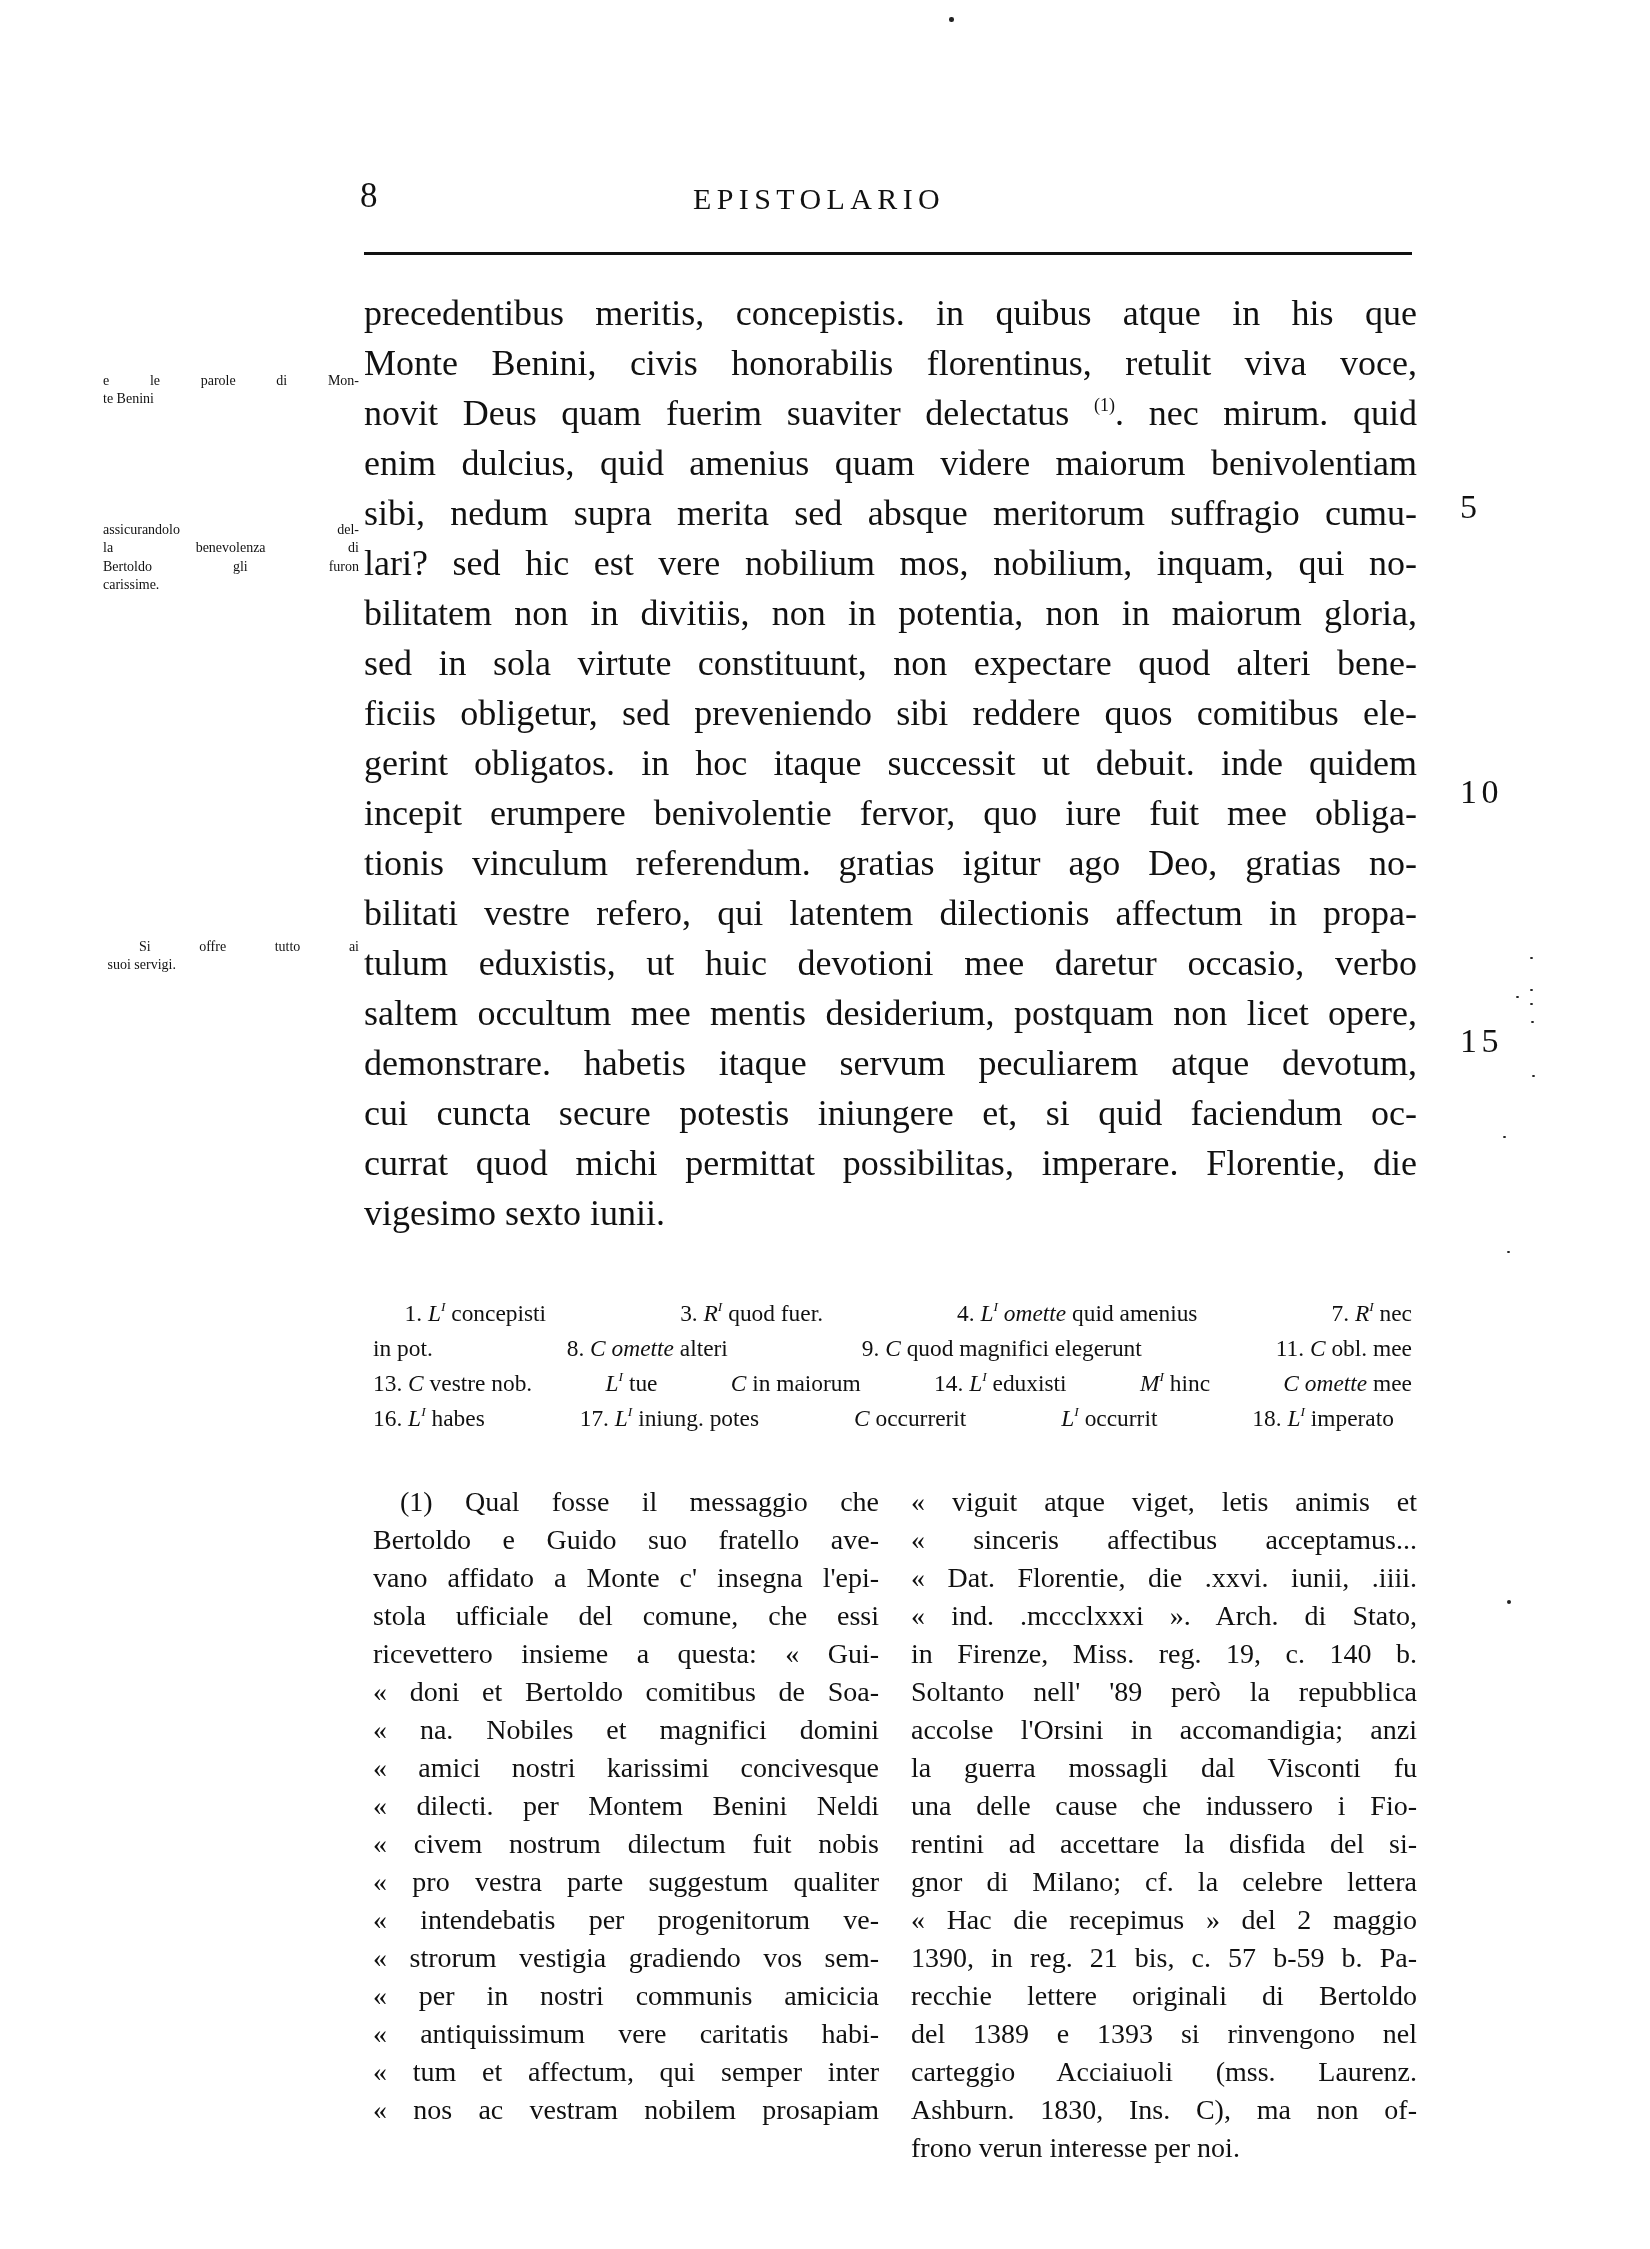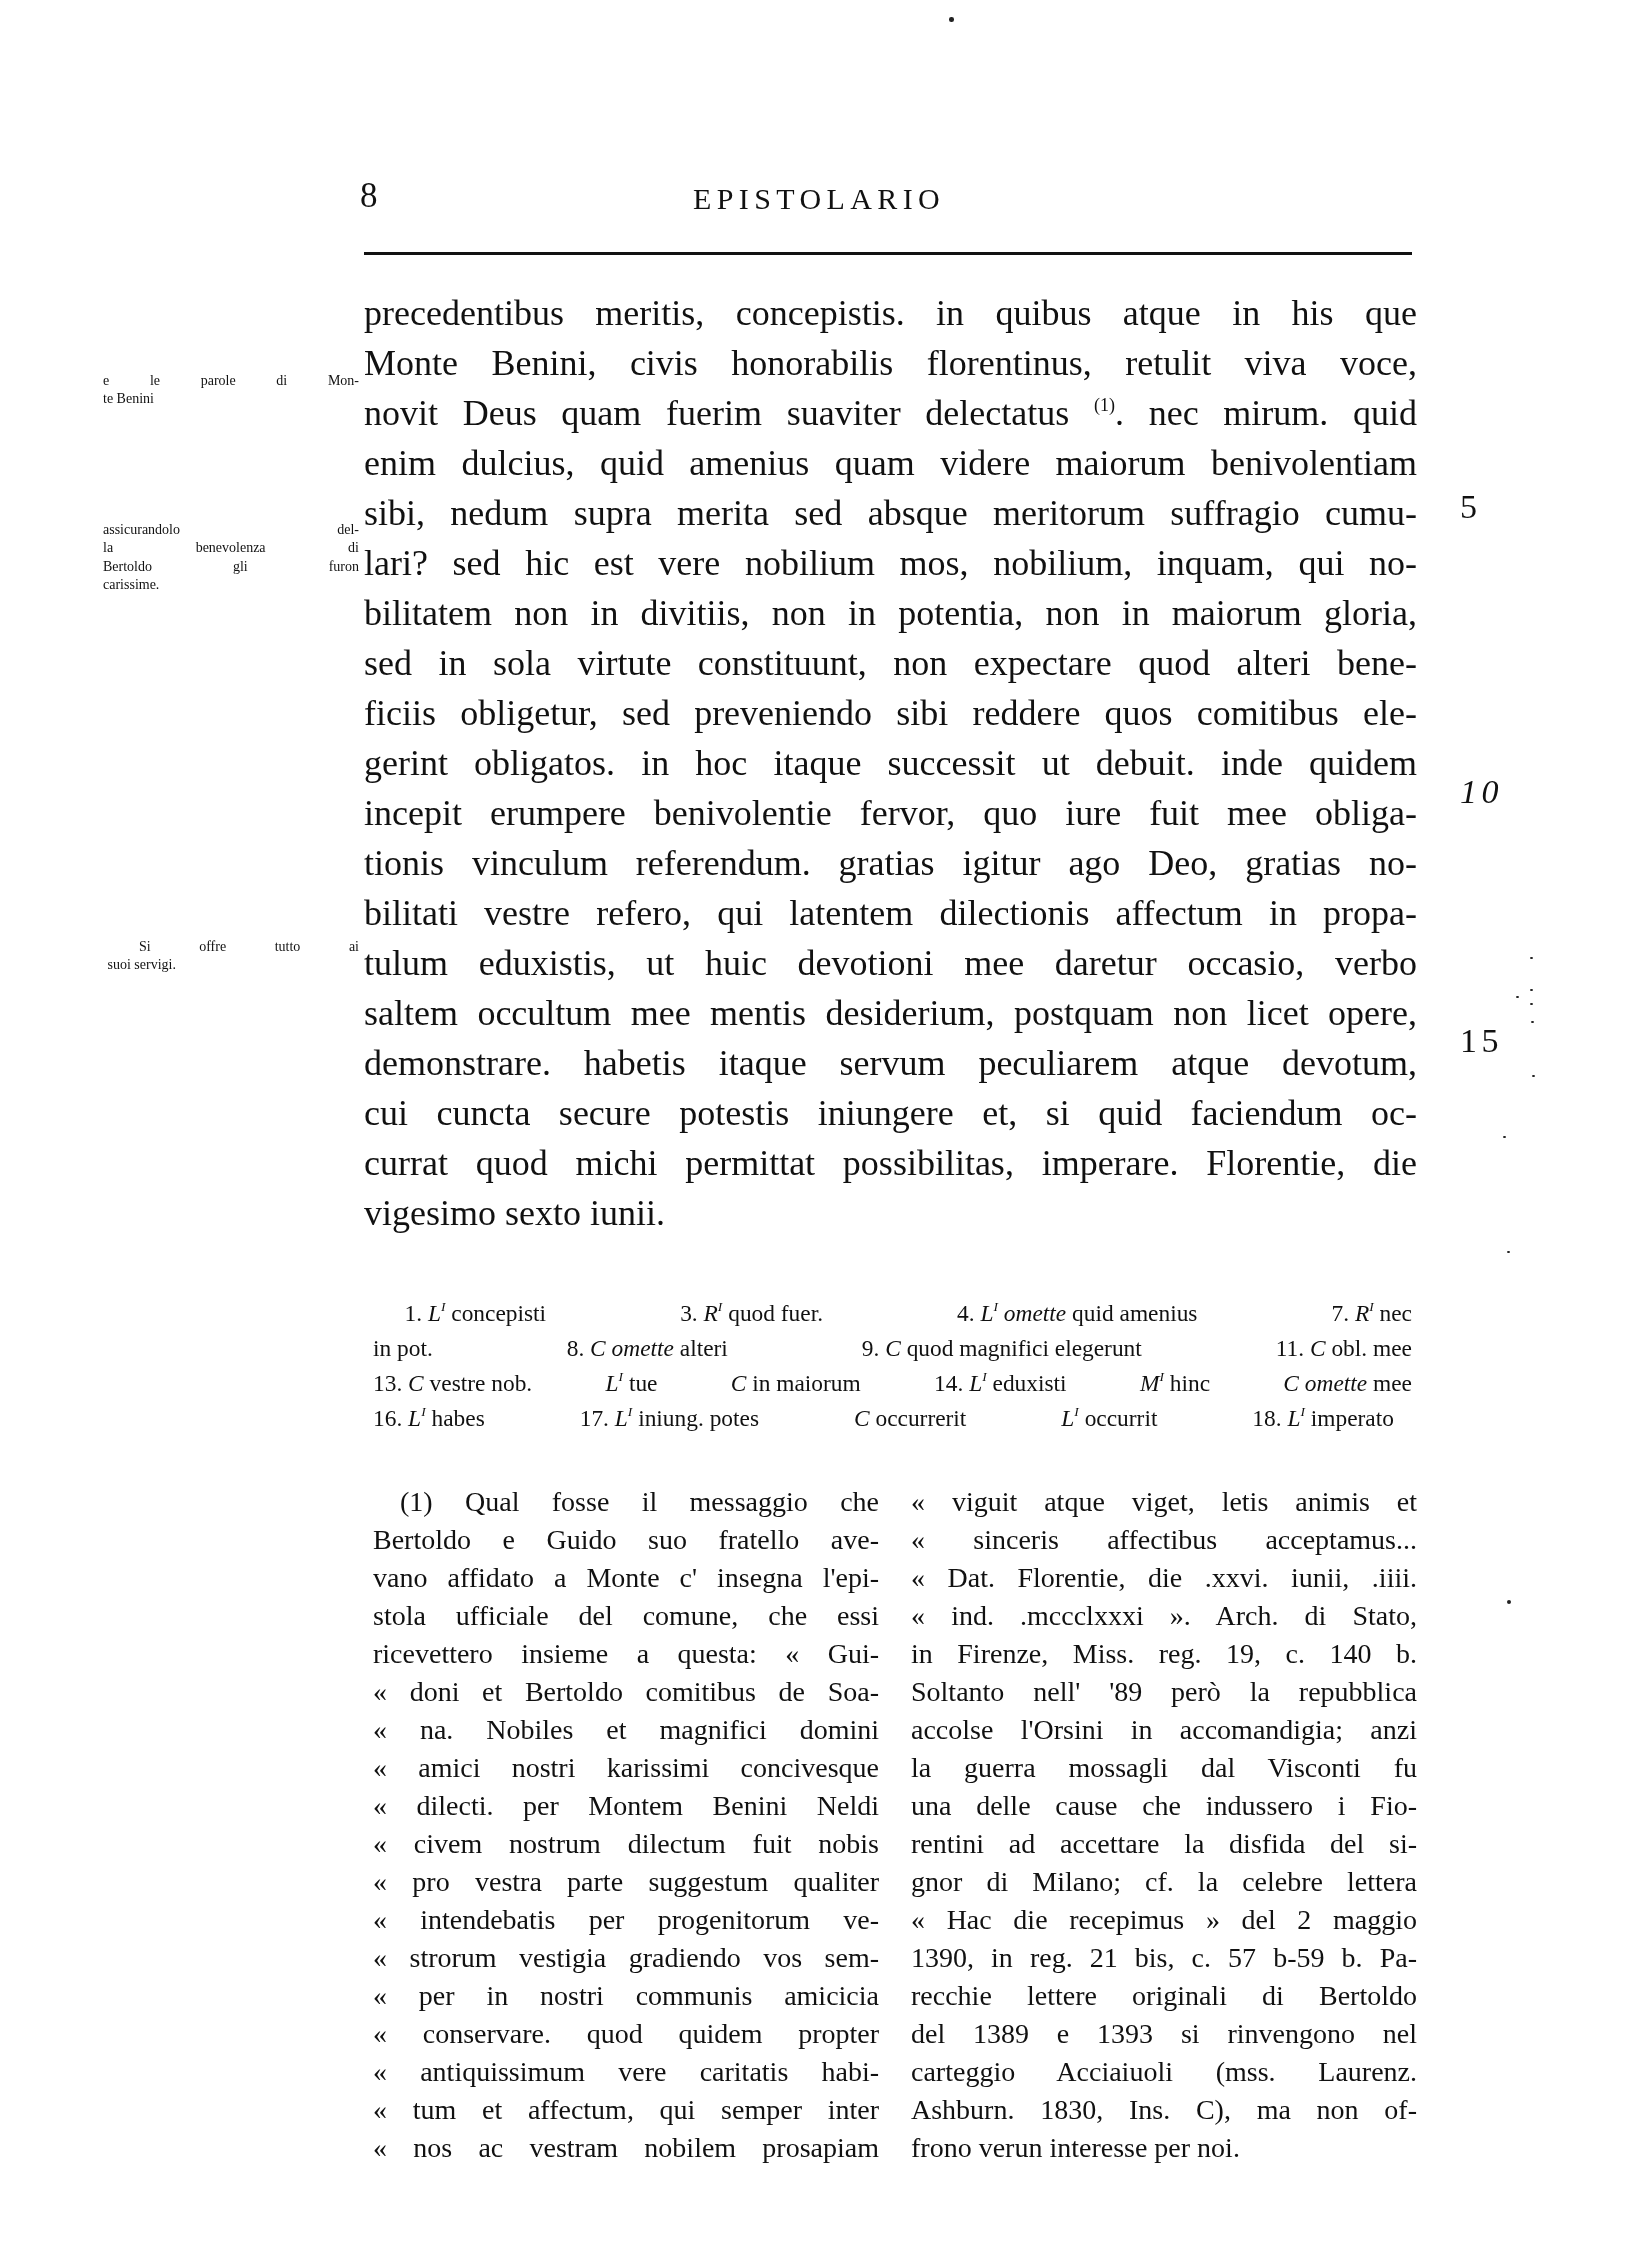--- a/index.html
+++ b/index.html
@@ -95,21 +95,21 @@
   <span class="line">bilitati vestre refero, qui latentem dilectionis affectum in propa-</span>
   <span class="line">tulum eduxistis, ut huic devotioni mee daretur occasio, verbo</span>
   <span class="line">saltem occultum mee mentis desiderium, postquam non licet opere,</span>
   <span class="line">demonstrare. habetis itaque servum peculiarem atque devotum,</span>
   <span class="line">cui cuncta secure potestis iniungere et, si quid faciendum oc-</span>
   <span class="line">currat quod michi permittat possibilitas, imperare. Florentie, die</span>
   <span class="line last">vigesimo sexto iunii.</span>
 </div>
 
 <div class="line-number" style="top:490px;">5</div>
-<div class="line-number" style="top:775px;font-style:italic;">10</div>
+<div class="line-number" style="top:775px;">10</div>
 <div class="line-number" style="top:1024px;">15</div>
 
 <div class="stray-mark" style="left:1530px; top:957px;"></div>
 <div class="stray-mark" style="left:1530px; top:989px;"></div>
 <div class="stray-mark" style="left:1516px; top:996px;"></div>
 <div class="stray-mark" style="left:1530px; top:1003px;"></div>
 <div class="stray-mark" style="left:1531px; top:1021px;"></div>
 <div class="stray-mark" style="left:1532px; top:1075px;"></div>
 <div class="stray-mark" style="left:1503px; top:1136px;"></div>
 <div class="stray-mark" style="left:1507px; top:1251px;"></div>
@@ -154,21 +154,20 @@
     <span class="fl">ricevettero insieme a questa: « Gui-</span>
     <span class="fl">« doni et Bertoldo comitibus de Soa-</span>
     <span class="fl">« na. Nobiles et magnifici domini</span>
     <span class="fl">« amici nostri karissimi concivesque</span>
     <span class="fl">« dilecti. per Montem Benini Neldi</span>
     <span class="fl">« civem nostrum dilectum fuit nobis</span>
     <span class="fl">« pro vestra parte suggestum qualiter</span>
     <span class="fl">« intendebatis per progenitorum ve-</span>
     <span class="fl">« strorum vestigia gradiendo vos sem-</span>
     <span class="fl">« per in nostri communis amicicia</span>
-    <span class="fl">« conservare. quod quidem propter</span>
     <span class="fl">« antiquissimum vere caritatis habi-</span>
     <span class="fl">« tum et affectum, qui semper inter</span>
     <span class="fl">« nos ac vestram nobilem prosapiam</span>
   </div>
   <div class="fn-col">
     <span class="fl">« viguit atque viget, letis animis et</span>
     <span class="fl">« sinceris affectibus acceptamus...</span>
     <span class="fl">« Dat. Florentie, die .xxvi. iunii, .iiii.</span>
     <span class="fl">« ind. .mccclxxxi ». Arch. di Stato,</span>
     <span class="fl">in Firenze, Miss. reg. 19, c. 140 b.</span>

